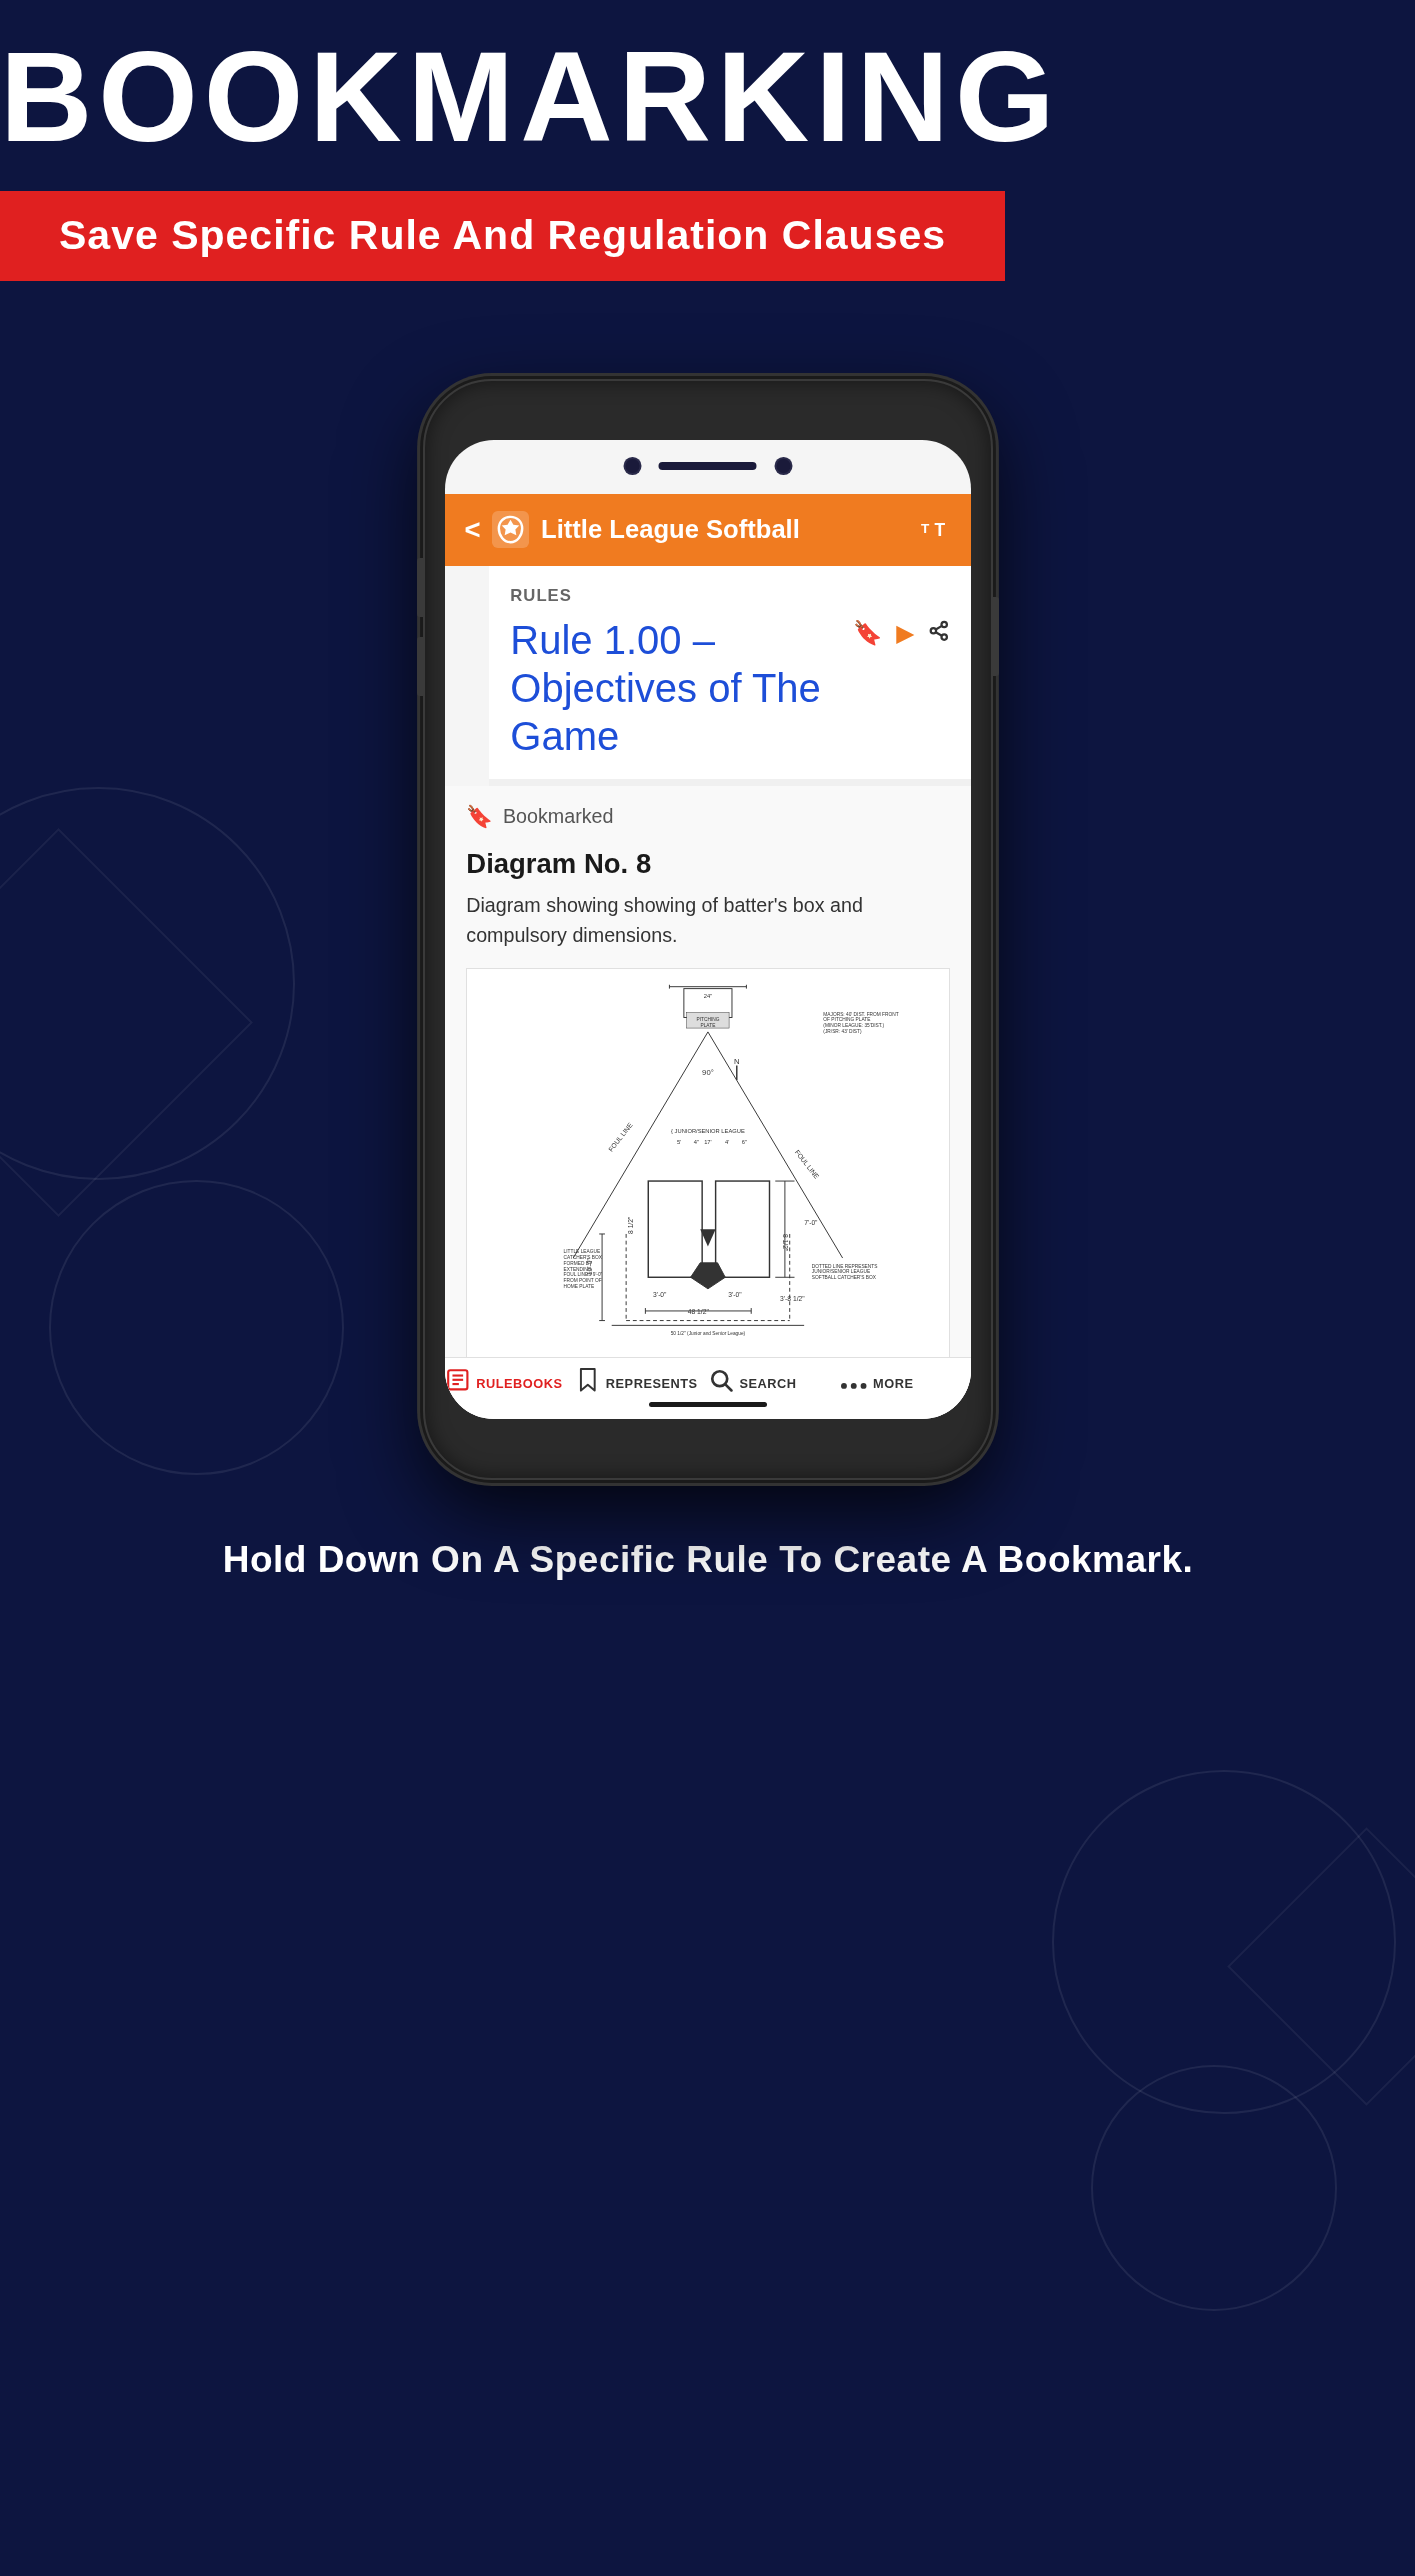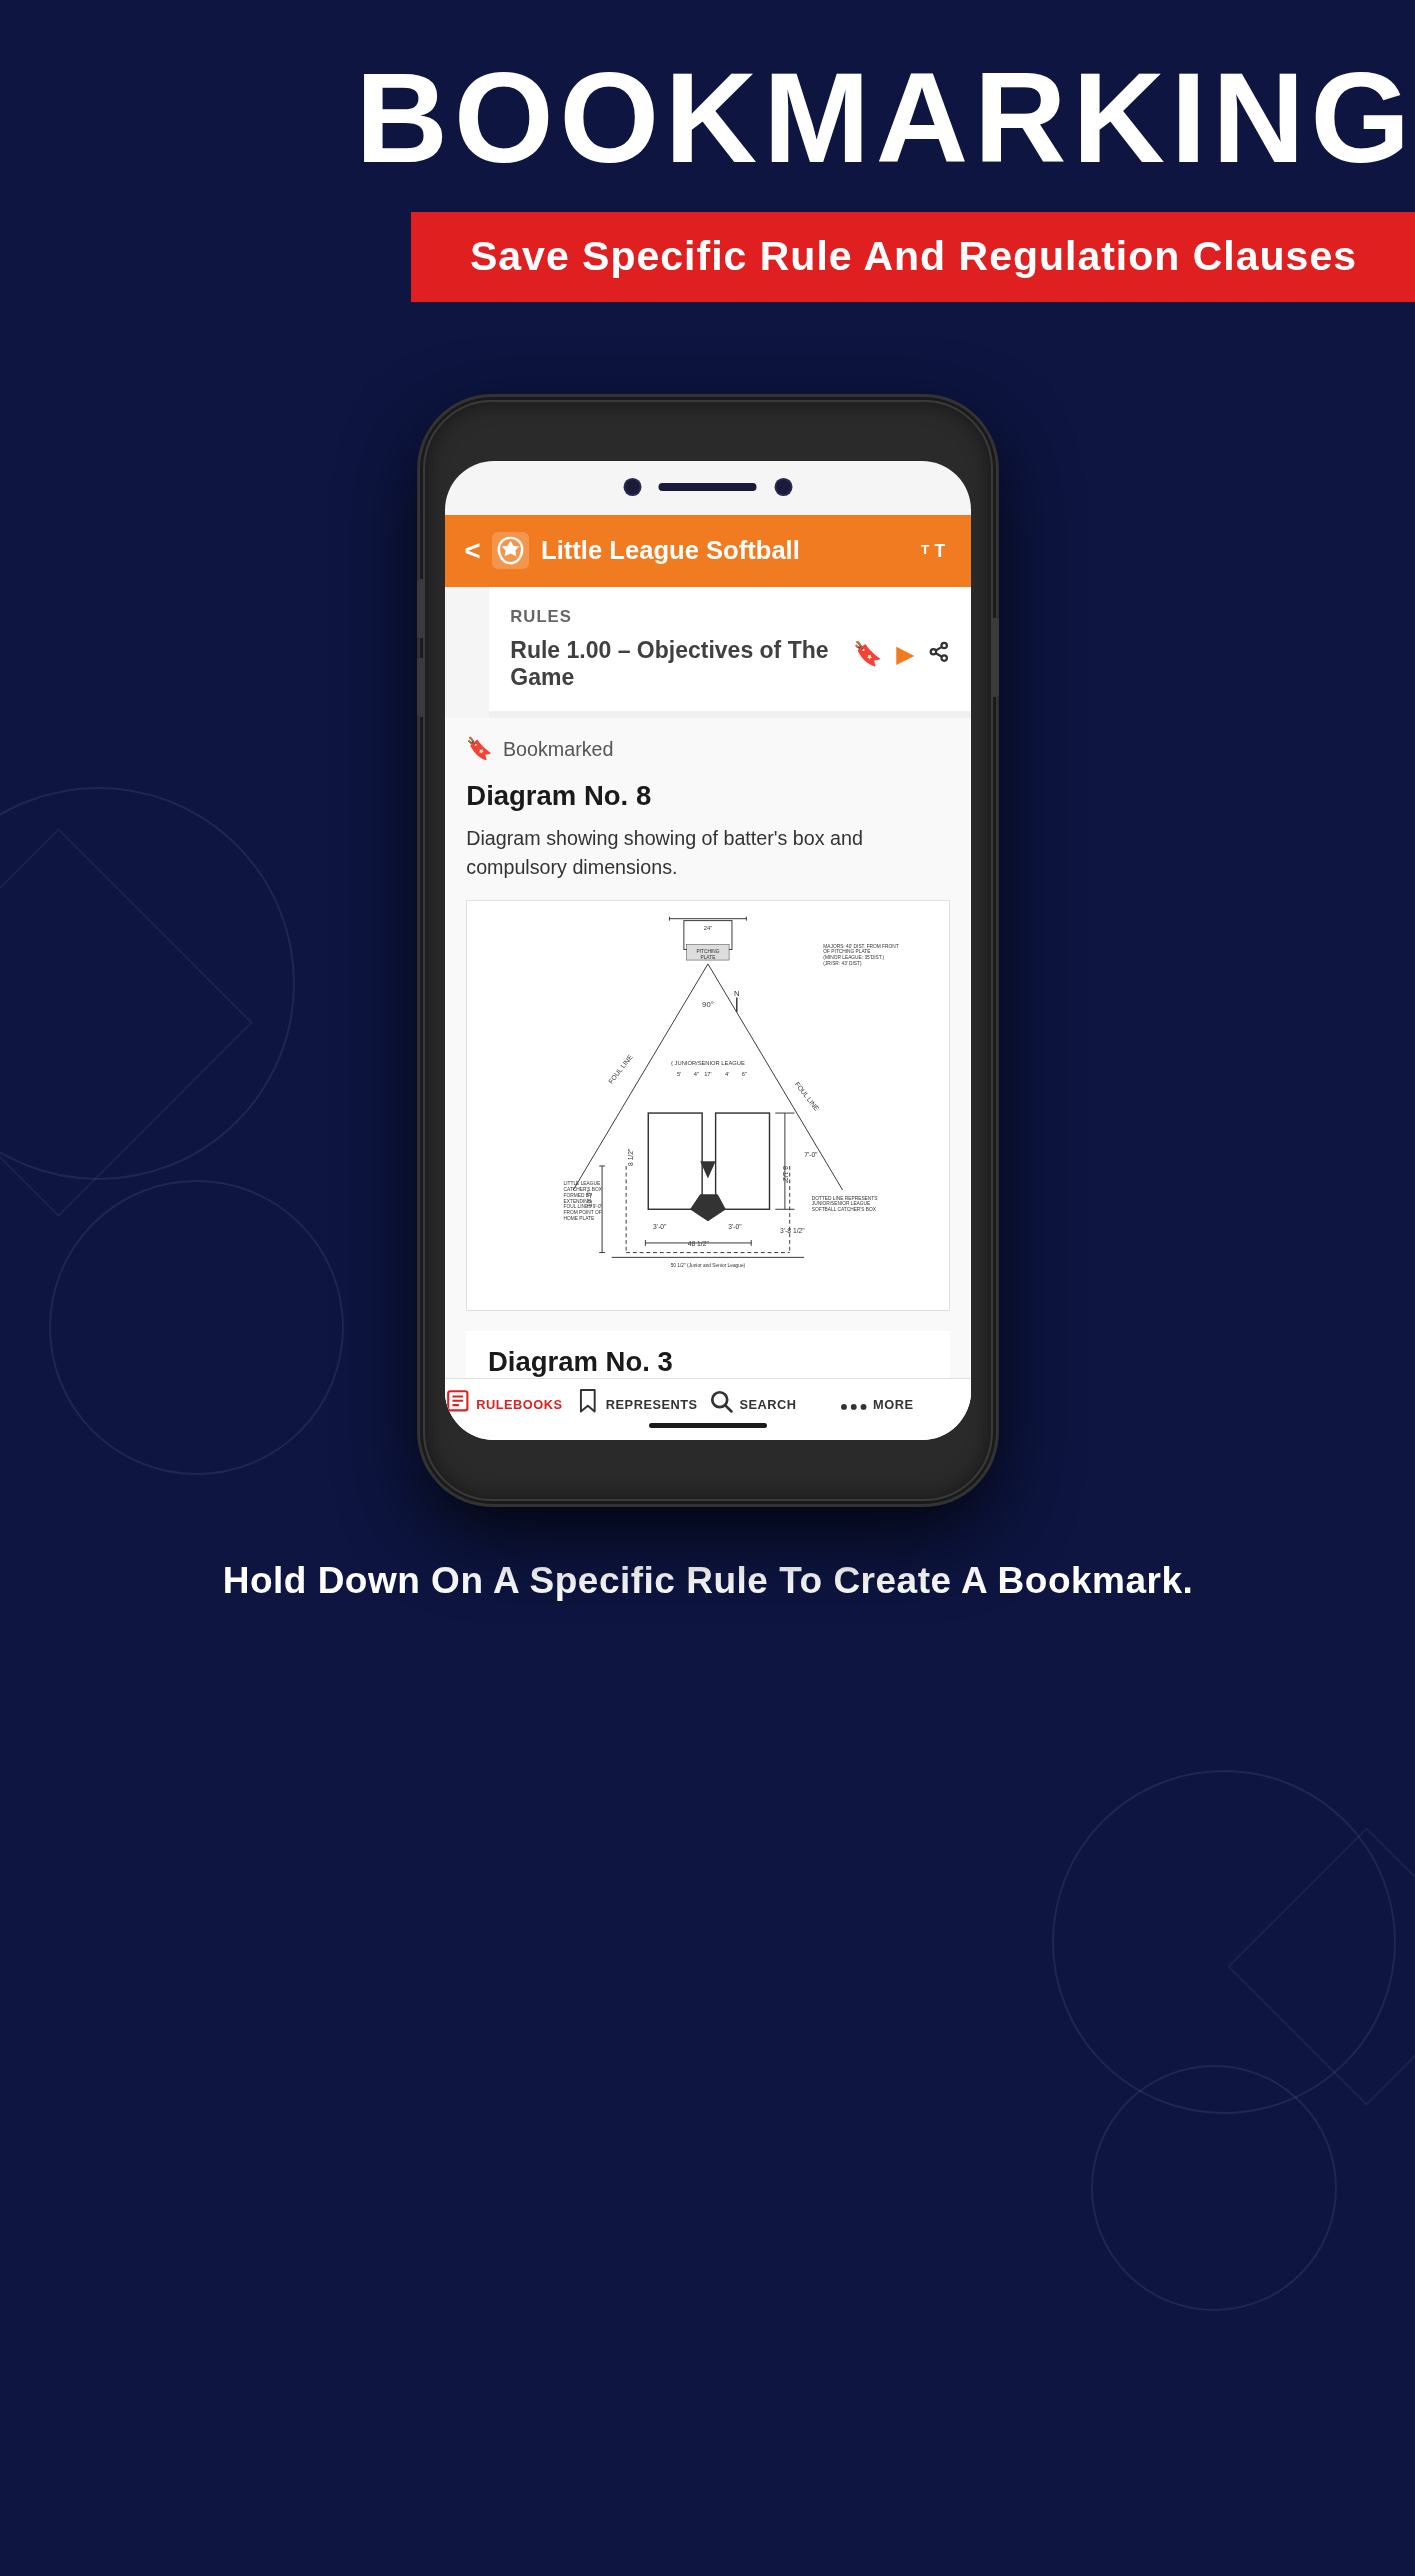--- a/index.html
+++ b/index.html
@@ -50,22 +50,22 @@
       width: 275px; height: 275px;
       top: 885px; left: -79px;
     }
     .bg-diamond-2 {
       width: 197px; height: 197px;
       top: 1868px; right: -49px;
     }
 
     
     .page-header {
-      text-align: right;
-      padding-top: 54px;
+      text-align: left;
+      padding-top: 33px;
       padding-bottom: 39px;
     }
 
     .main-title {
       font-size: 128px;
       font-weight: 900;
       color: #ffffff;
       letter-spacing: 5.9px;
       line-height: 1;
       text-transform: uppercase;
@@ -218,23 +218,23 @@
     }
 
     .rule-title-row {
       display: flex;
       align-items: flex-start;
       gap: 11.8px;
     }
 
     .rule-title-text {
       flex: 1;
-      font-size: 23px;
-      font-weight: 700;
-      color: #404040;
+      font-size: 40px;
+      font-weight: 400;
+      color: #1d4ed8;
       line-height: 1.2;
     }
 
     .rule-icons {
       display: flex;
       gap: 13.8px;
       align-items: center;
       padding-top: 3.9px;
       flex-shrink: 0;
     }

